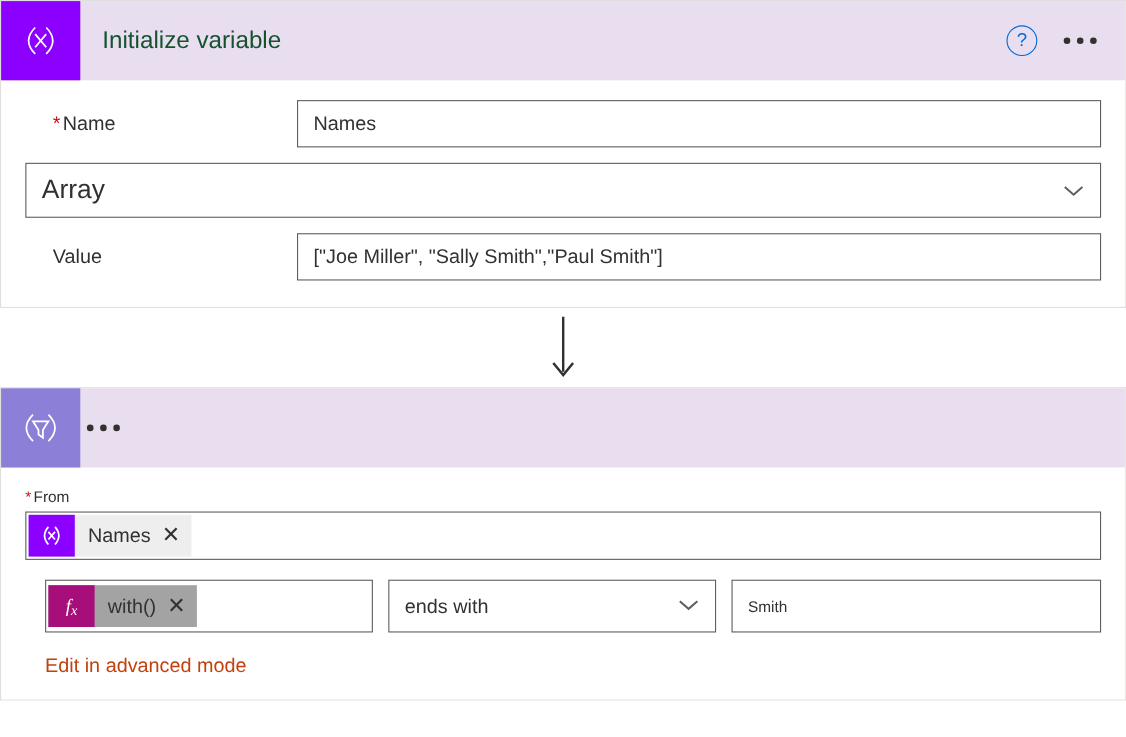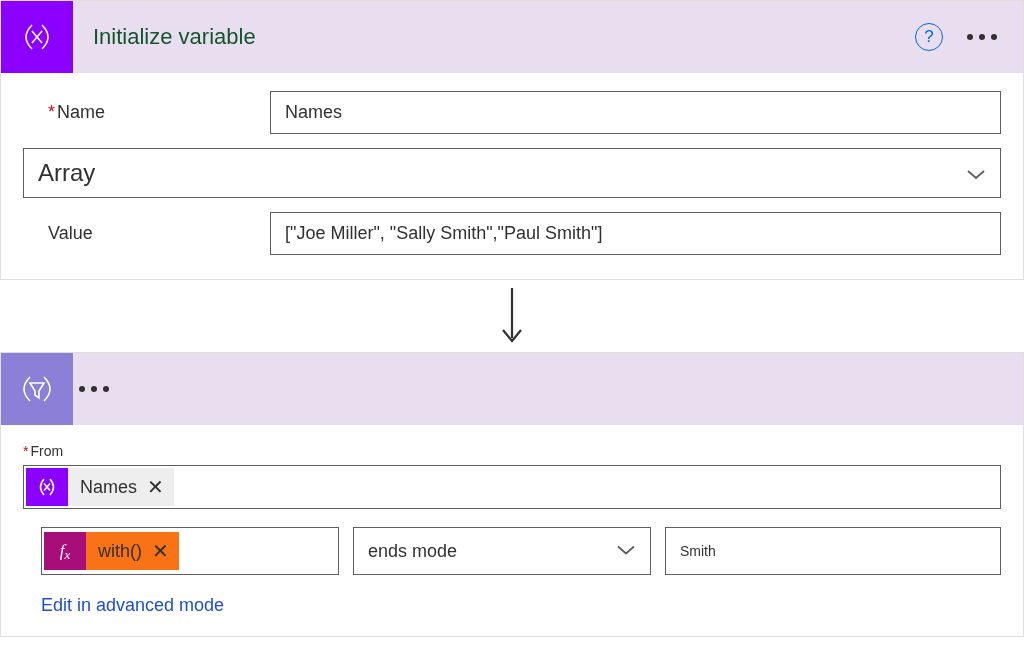--- a/index.html
+++ b/index.html
@@ -228,25 +228,25 @@
       cursor: pointer;
     }
     .filter-cell.right {
       flex: 1;
       padding-left: 14px;
       font-size: 14px;
     }
     .token-pink {
       display: flex;
       align-items: center;
-      background: #f97316;
+      background: #a3a3a3;
       padding-right: 10px;
     }
     .advanced-link {
-      color: #1d4ed8;
+      color: #c2410c;
       font-size: 18px;
       cursor: pointer;
       padding-left: 18px;
     }
   </style>
 </head>
 <body>
 
 <div class="card">
   <div class="card-header">
@@ -331,21 +331,21 @@
       <div class="filter-cell left">
         <div class="token-pink">
           <div class="token-icon magenta">
             <span class="fx-text">f<span style="font-size:13px; position:relative; top:3px;">x</span></span>
           </div>
           <span class="token-label">with()</span>
           <span class="token-close">✕</span>
         </div>
       </div>
       <div class="filter-cell mid">
-        <span>ends mode</span>
+        <span>ends with</span>
         <span class="chevron">
           <svg viewBox="0 0 20 14">
               <path d="M2 4 L10 11 L18 4"></path>
             </svg>
         </span>
       </div>
       <div class="filter-cell right">
         <span>Smith</span>
       </div>
     </div>

